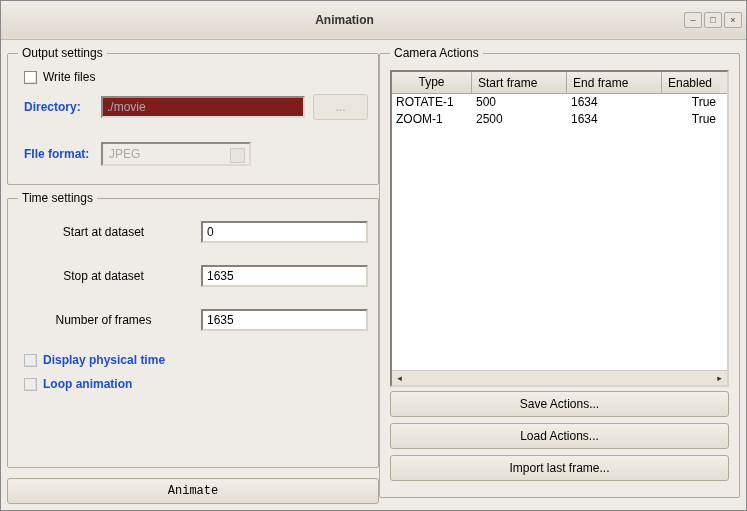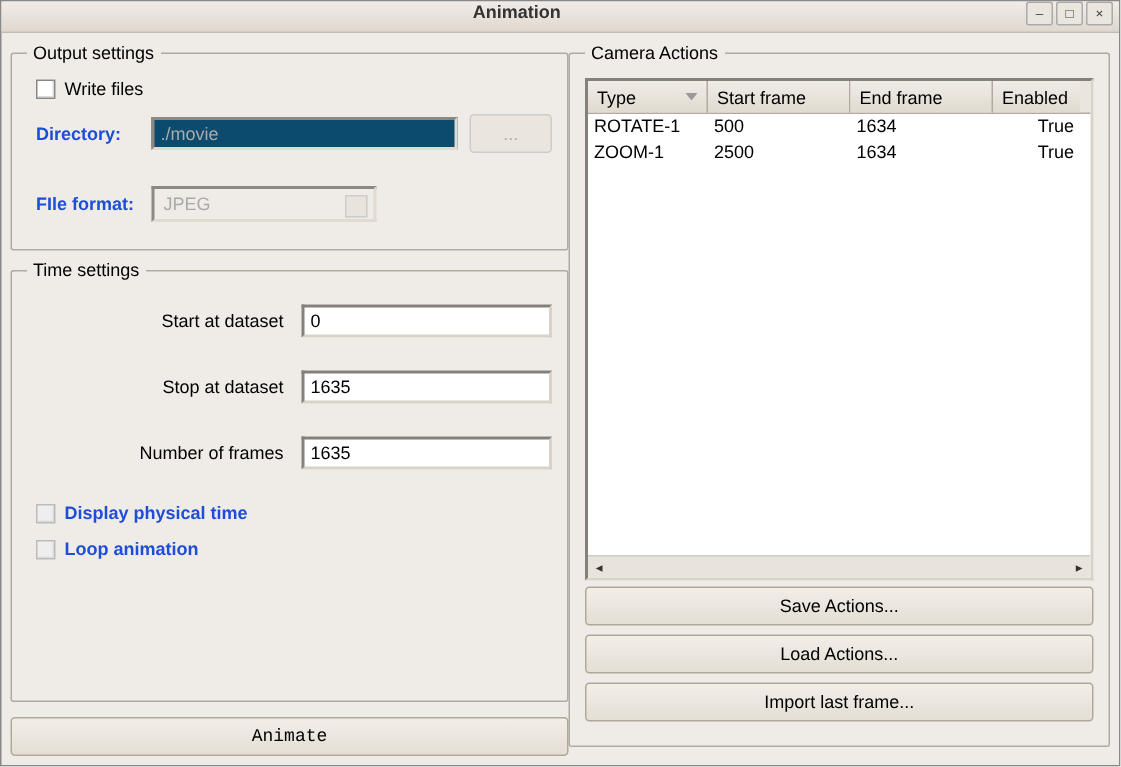--- a/index.html
+++ b/index.html
@@ -14,25 +14,25 @@
     }
     .window {
       background: #efebe7;
       border: 1px solid #888;
       width: 747px;
       height: 511px;
       display: flex;
       flex-direction: column;
     }
     .titlebar {
-      height: 21px;
+      height: 39px;
       background: linear-gradient(#f0ece8, #dfd8ce);
       border-bottom: 1px solid #c0bab0;
       display: flex;
-      align-items: flex-start;
+      align-items: center;
       padding: 0 4px;
       position: relative;
     }
     .titlebar-title {
       flex: 1;
       text-align: center;
       font-weight: bold;
       font-size: 12px;
       color: #333;
     }
@@ -110,34 +110,34 @@
       gap: 8px;
     }
     .form-row.compact { margin-bottom: 8px; }
     .form-label {
       width: 75px;
       text-align: left;
       padding-left: 6px;
     }
     .form-label-wide {
       width: 175px;
-      text-align: right;
+      text-align: center;
       padding-right: 4px;
     }
     .text-input {
       flex: 1;
       height: 22px;
       background: #fff;
       border: 2px inset #d8d2c8;
       padding: 2px 4px;
       font-size: 12px;
       font-family: inherit;
     }
     .text-input.disabled {
-      background: #0c4a6e;
+      background: #7f1d1d;
       color: #aaa;
       border: 2px inset #e0dad0;
     }
     .select {
       width: 150px;
       height: 24px;
       background: #efebe7;
       border: 2px inset #e0dad0;
       display: flex;
       align-items: center;
@@ -227,21 +227,21 @@
     .tr {
       display: flex;
       height: 17px;
     }
     .td {
       padding: 1px 4px;
       font-size: 12px;
       overflow: hidden;
       white-space: nowrap;
     }
-    .col-type { width: 80px; }
+    .col-type { width: 80px; flex-direction: column; }
     .col-start { width: 95px; }
     .col-end { width: 95px; }
     .col-enabled { width: 58px; text-align: right; }
     .hscroll {
       height: 15px;
       background: #e8e4dc;
       border-top: 1px solid #ccc;
       display: flex;
       align-items: center;
     }

